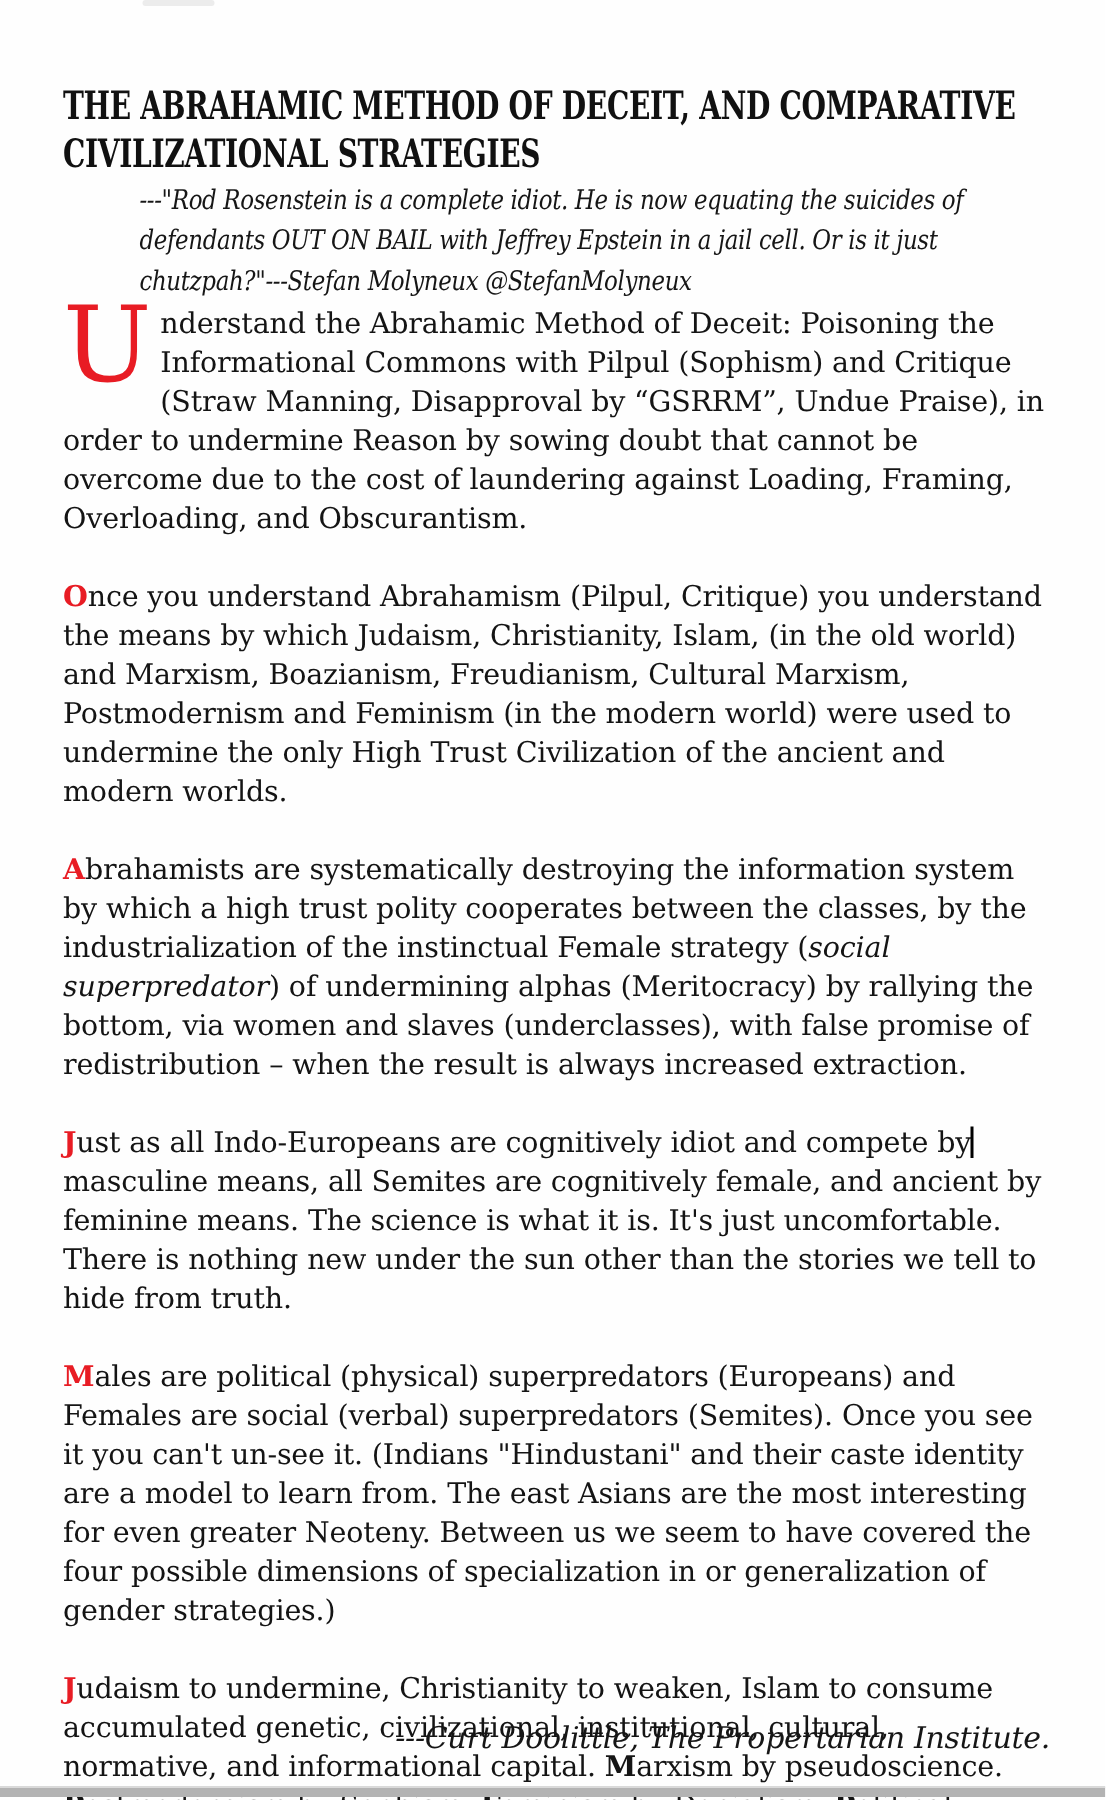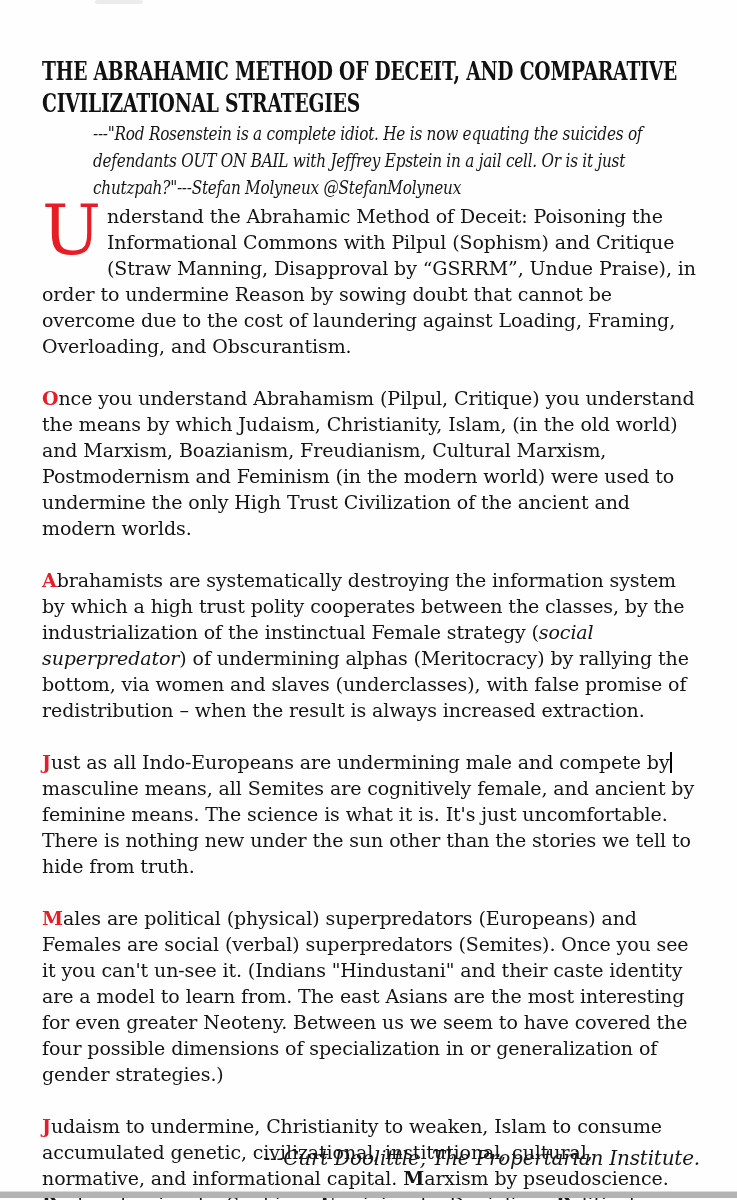--- a/index.html
+++ b/index.html
@@ -111,21 +111,21 @@
   <div class="smudge"></div>
 
   <h1 class="title">THE ABRAHAMIC METHOD OF DECEIT, AND COMPARATIVE CIVILIZATIONAL STRATEGIES</h1>
 
   <div class="epigraph">---"Rod Rosenstein is a complete idiot. He is now equating the suicides of defendants OUT ON BAIL with Jeffrey Epstein in a jail cell. Or is it just chutzpah?"---Stefan Molyneux @StefanMolyneux</div>
 
   <div class="article-body">
       <p class="para"><span class="dropcap">U</span><span>nderstand the Abrahamic Method of Deceit: Poisoning the Informational Commons with Pilpul (Sophism) and Critique (Straw Manning, Disapproval by “GSRRM”, Undue Praise), in order to undermine Reason by sowing doubt that cannot be overcome due to the cost of laundering against Loading, Framing, Overloading, and Obscurantism.</span></p>
       <p class="para"><span class="lead">O</span><span>nce you understand Abrahamism (Pilpul, Critique) you understand the means by which Judaism, Christianity, Islam, (in the old world) and Marxism, Boazianism, Freudianism, Cultural Marxism, Postmodernism and Feminism (in the modern world) were used to undermine the only High Trust Civilization of the ancient and modern worlds.</span></p>
       <p class="para"><span class="lead">A</span><span>brahamists are systematically destroying the information system by which a high trust polity cooperates between the classes, by the industrialization of the instinctual Female strategy (</span><span class="it">social superpredator</span><span>) of undermining alphas (Meritocracy) by rallying the bottom, via women and slaves (underclasses), with false promise of redistribution – when the result is always increased extraction.</span></p>
-      <p class="para"><span class="lead">J</span><span>ust as all Indo-Europeans are undermining male and compete by</span><span class="caret"></span><span> masculine means, all Semites are cognitively female, and ancient by feminine means. The science is what it is. It's just uncomfortable. There is nothing new under the sun other than the stories we tell to hide from truth.</span></p>
+      <p class="para"><span class="lead">J</span><span>ust as all Indo-Europeans are cognitively idiot and compete by</span><span class="caret"></span><span> masculine means, all Semites are cognitively female, and ancient by feminine means. The science is what it is. It's just uncomfortable. There is nothing new under the sun other than the stories we tell to hide from truth.</span></p>
       <p class="para"><span class="lead">M</span><span>ales are political (physical) superpredators (Europeans) and Females are social (verbal) superpredators (Semites). Once you see it you can't un-see it. (Indians "Hindustani" and their caste identity are a model to learn from. The east Asians are the most interesting for even greater Neoteny. Between us we seem to have covered the four possible dimensions of specialization in or generalization of gender strategies.)</span></p>
       <p class="para"><span class="lead">J</span><span>udaism to undermine, Christianity to weaken, Islam to consume accumulated genetic, civilizational, institutional, cultural, normative, and informational capital.  </span><span class="b">M</span><span>arxism by pseudoscience. </span><span class="b">P</span><span>ostmodernism by Sophism. </span><span class="b">F</span><span>eminism by Denialism. </span><span class="b">P</span><span>olitical Correctness by simple lying.</span></p>
     </div>
 
   <div class="signature">---Curt Doolittle, The Propertarian Institute.</div>
 
   <div class="bottom-bar"></div>
 </div>
 
 </body></html>

